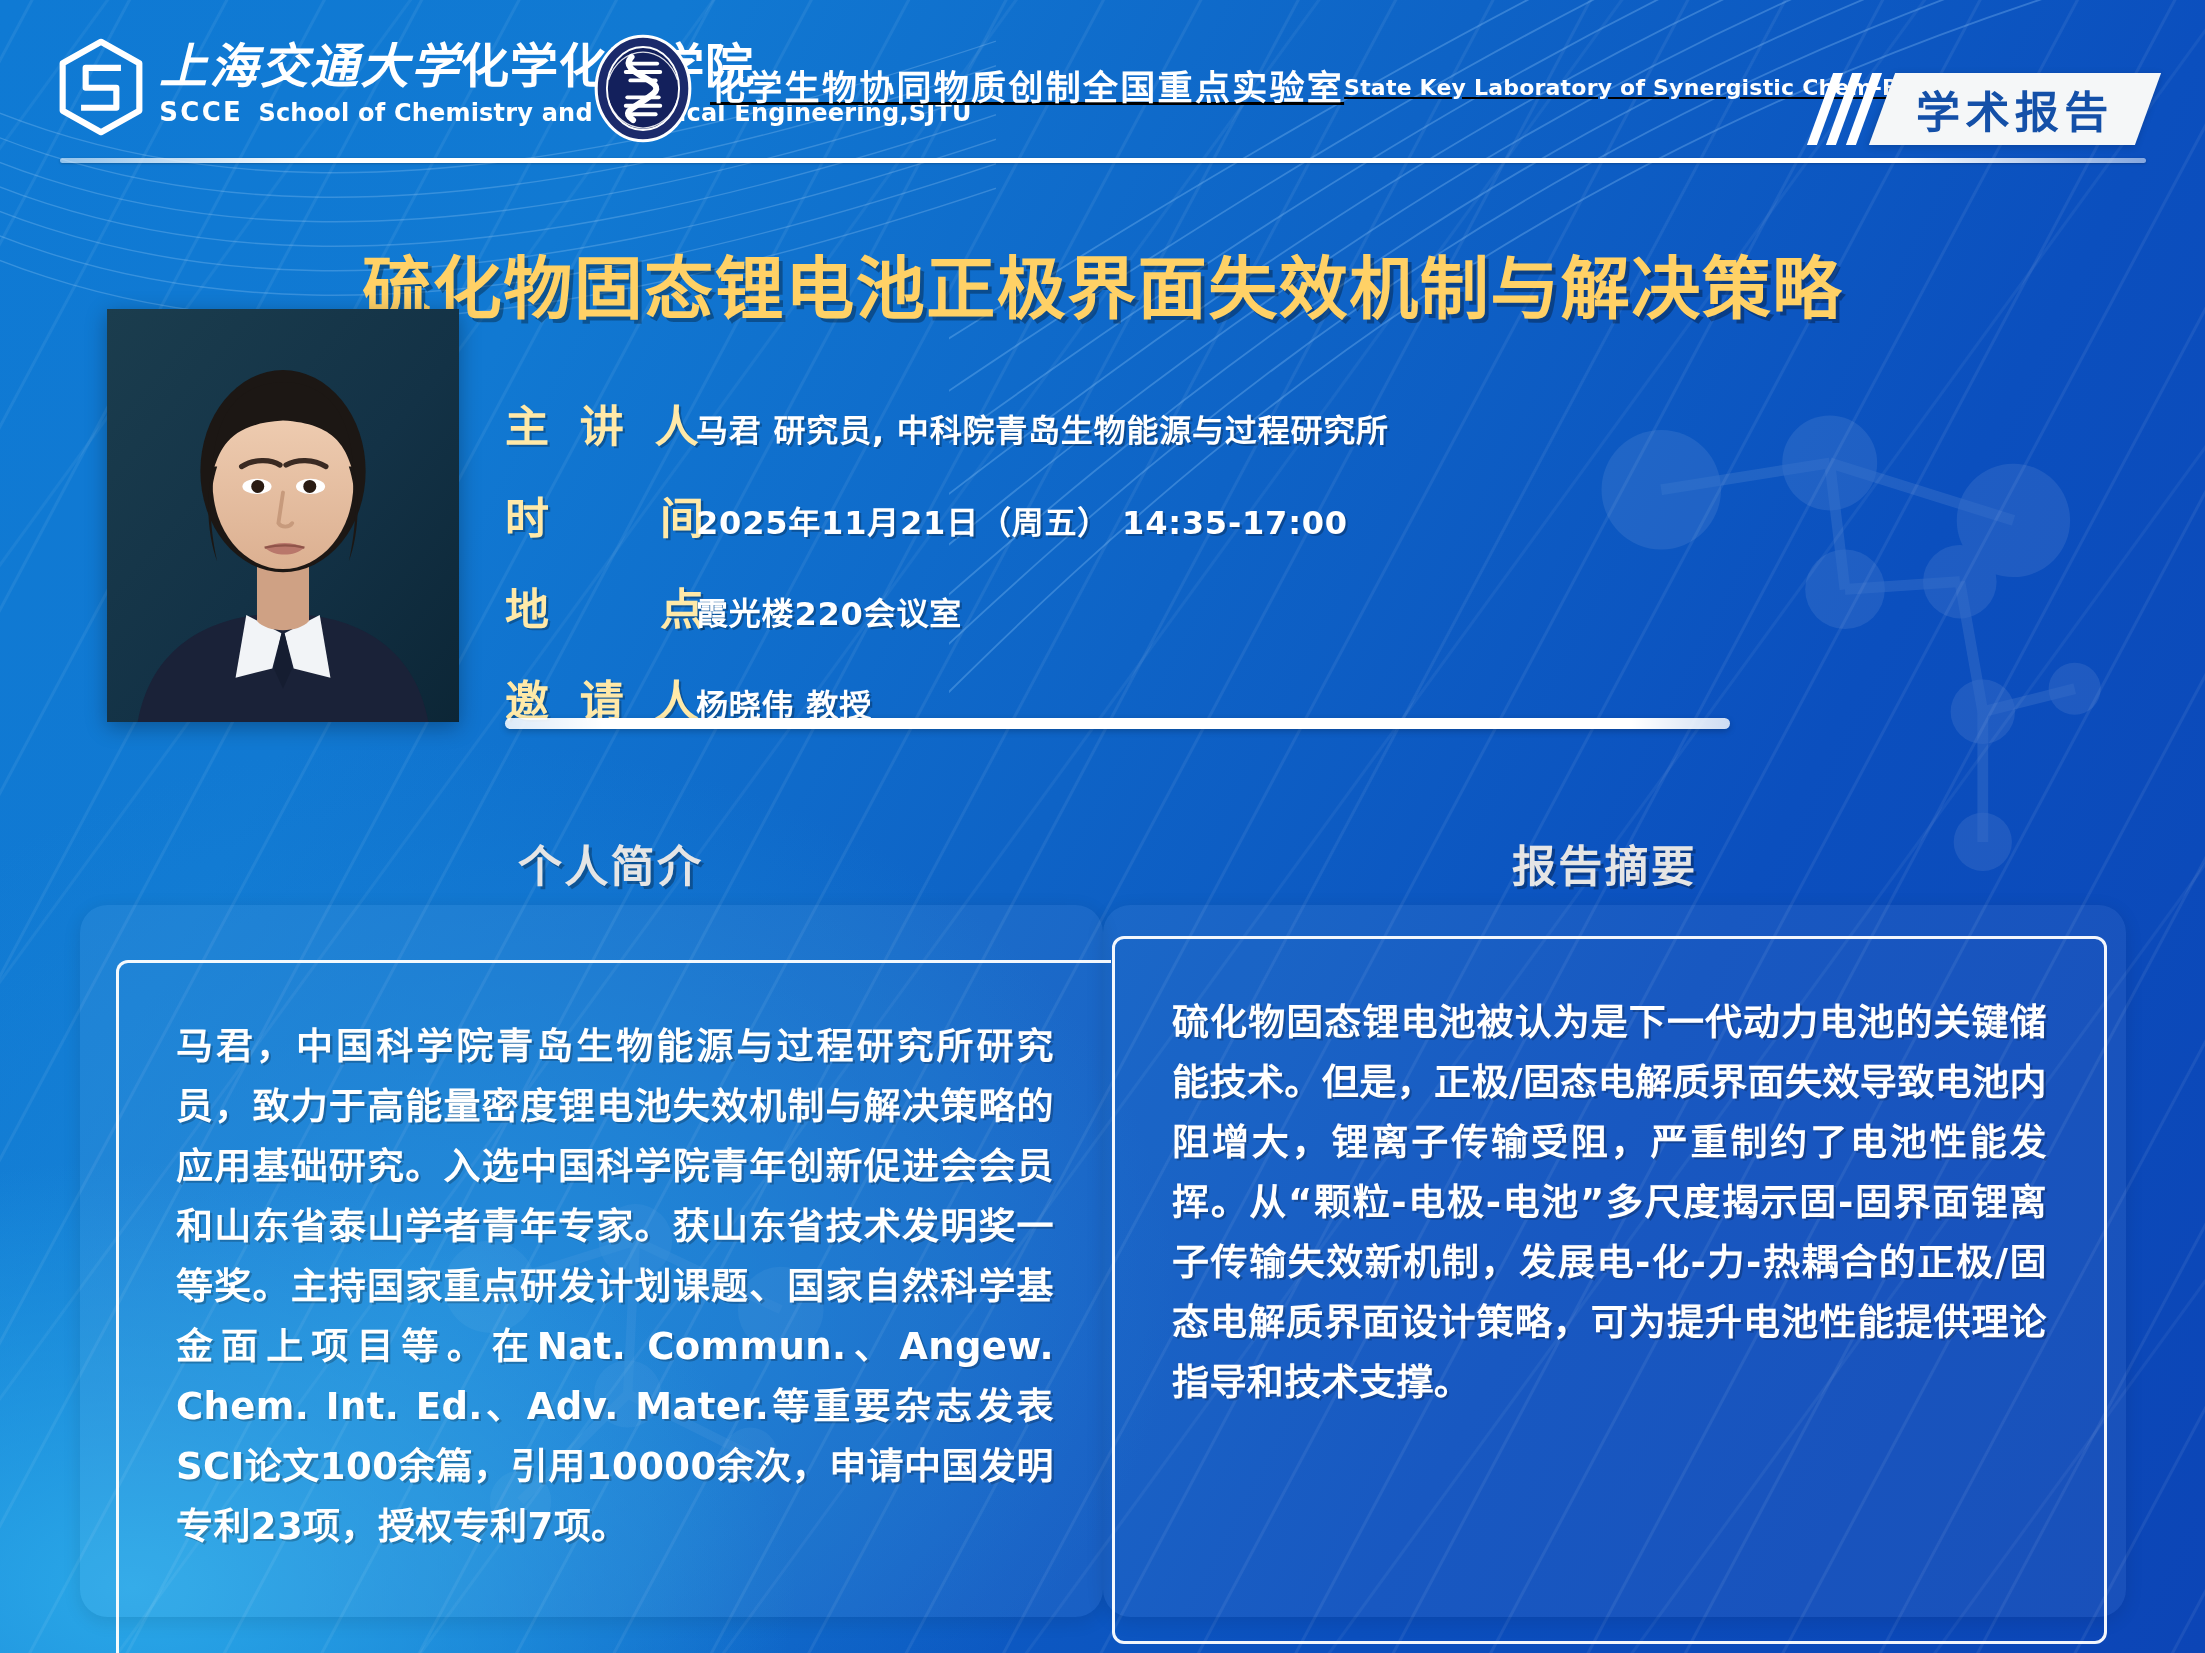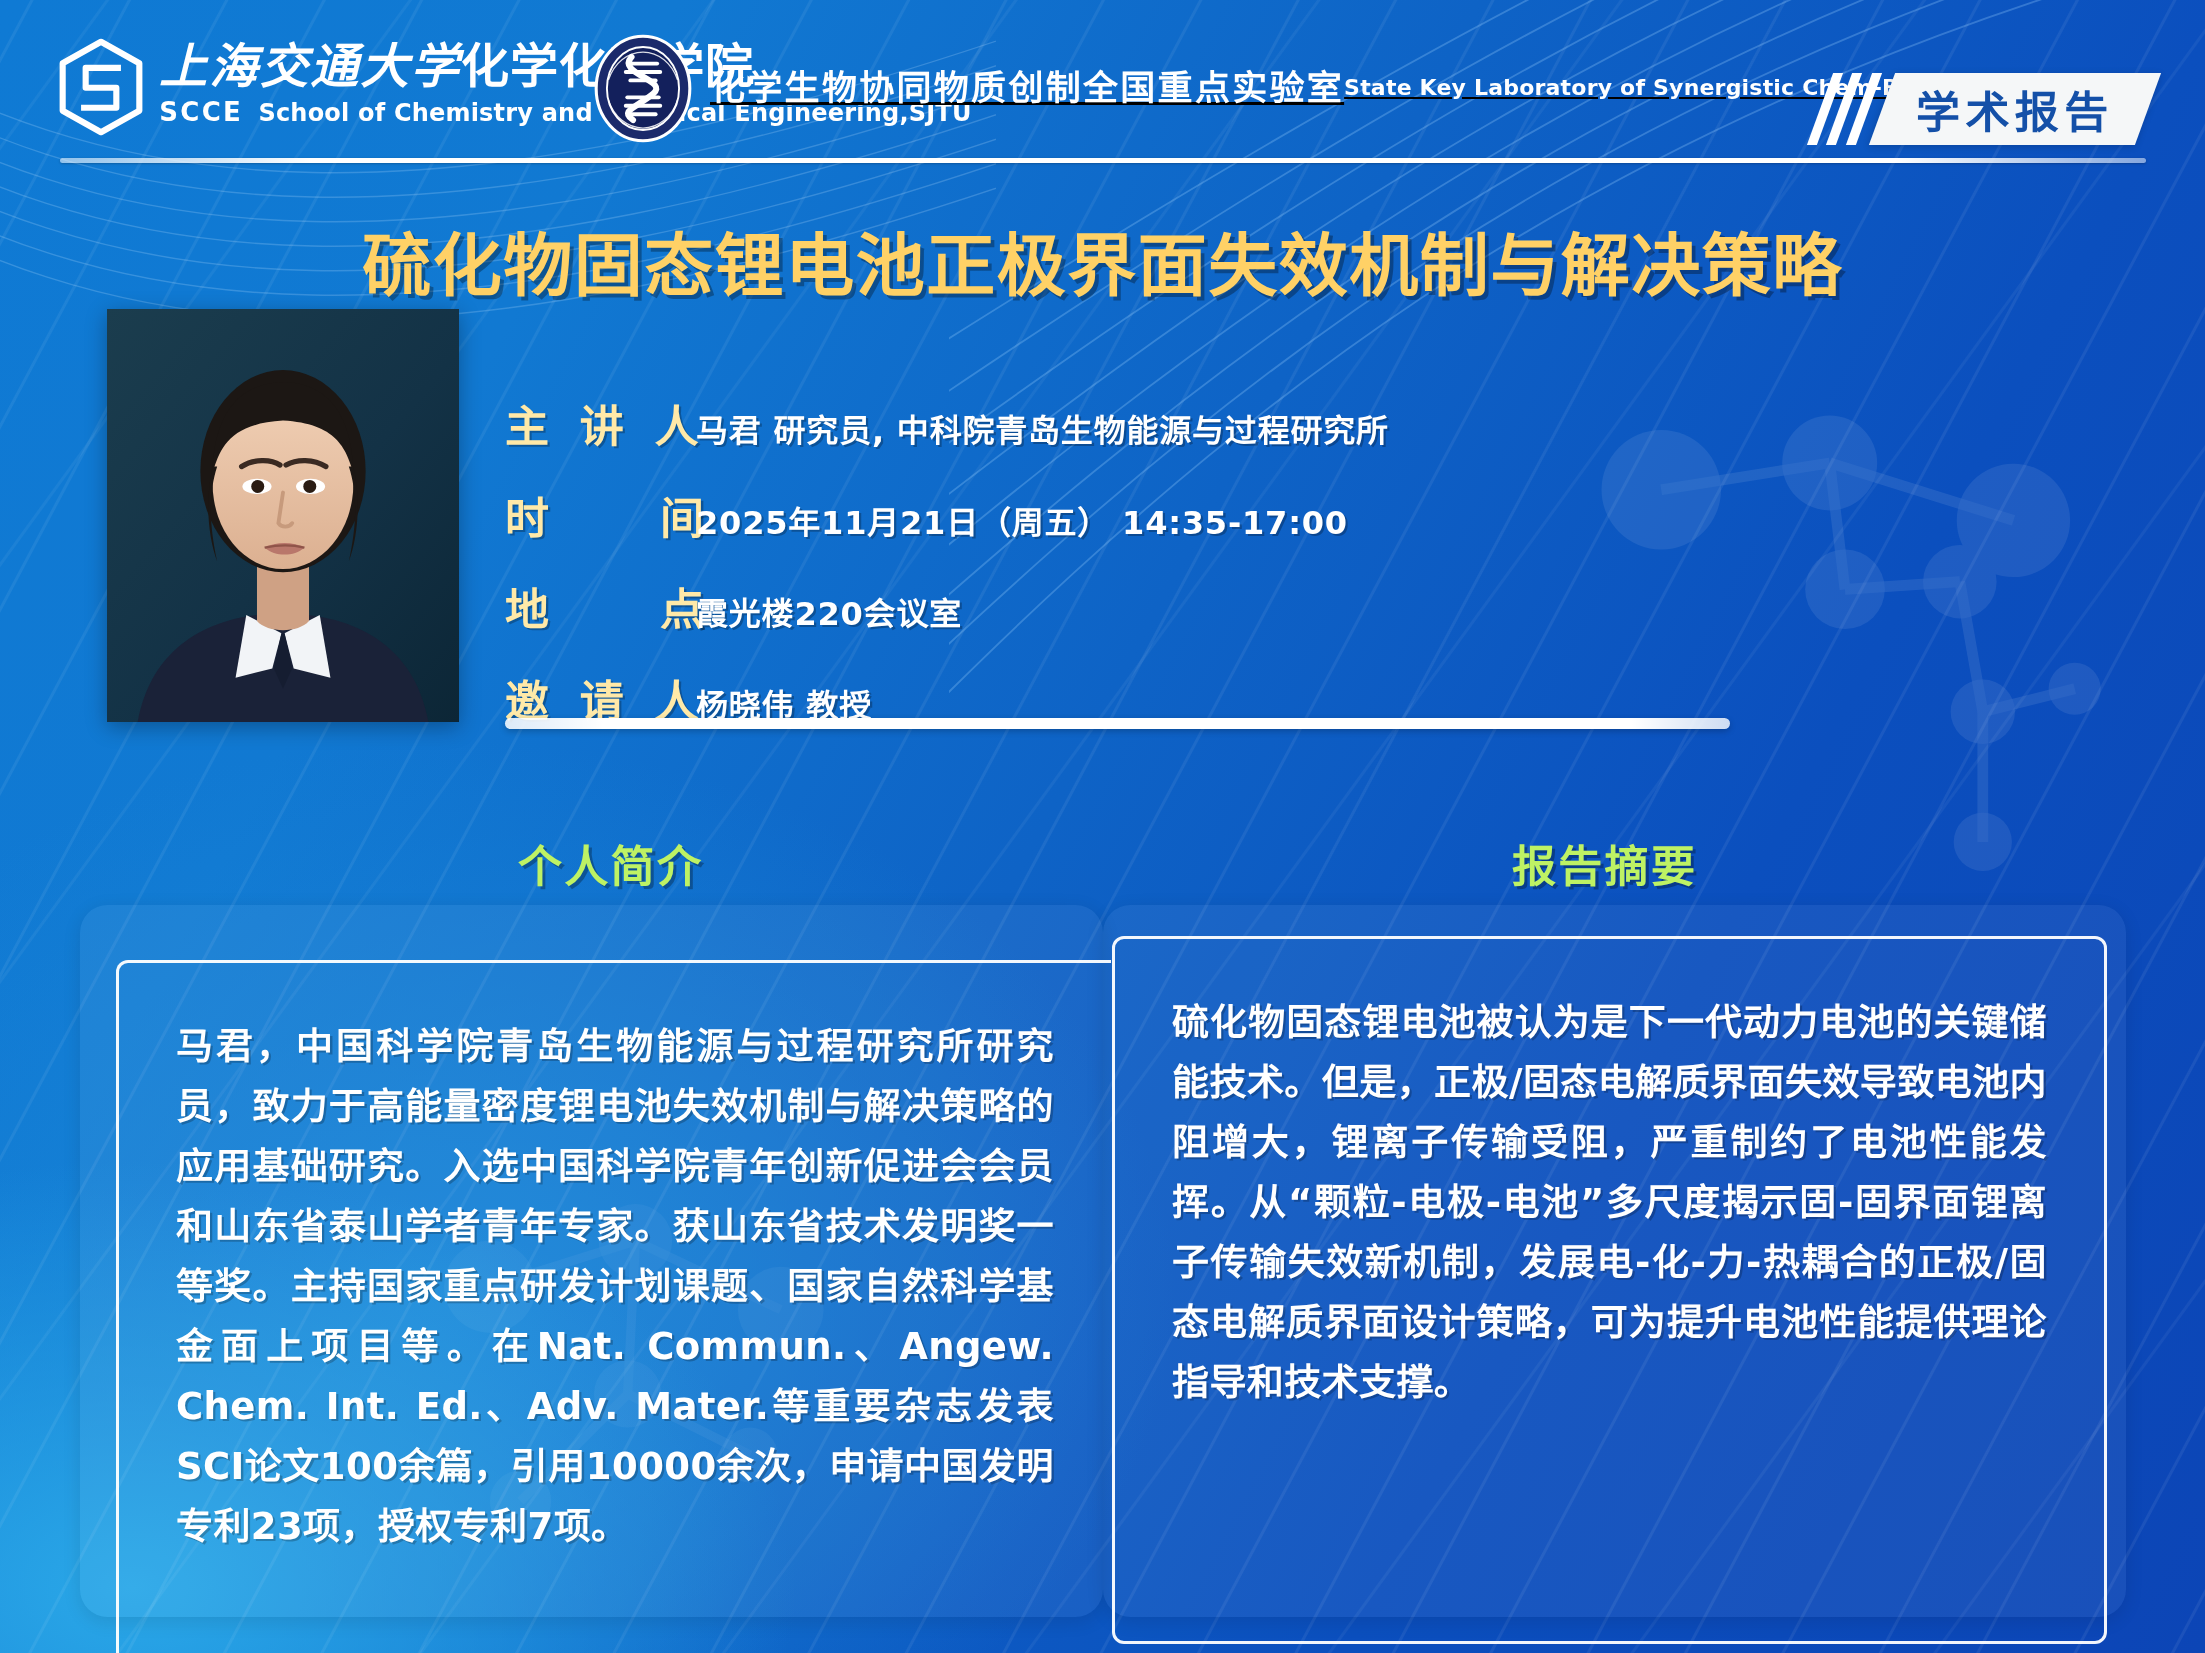--- a/index.html
+++ b/index.html
@@ -92,21 +92,21 @@
     padding:0 34px; box-shadow:0 1.5px 7.7px rgba(0,0,0,.18);
   }
   .badge-panel span{
     transform:skewX(20deg);
     font-size:44px; font-weight:700; color:#1450a8; letter-spacing:5.4px;
     white-space:nowrap;
   }
 
   
   .title{
-    position:absolute; top:210px; left:0; width:2205px; text-align:center; z-index:6;
+    position:absolute; top:233px; left:0; width:2205px; text-align:center; z-index:6;
     font-size:69px; font-weight:700; color:#ffd166; letter-spacing:1.5px;
     text-shadow:3.8px 3.8px 0 rgba(0,0,0,.30);
     white-space:nowrap;
   }
 
   
   .portrait{
     position:absolute; left:107px; top:309px; width:352px; height:413px; z-index:6;
     background:linear-gradient(160deg,#183a4a 0%,#123447 40%,#0d2b3c 100%);
     overflow:hidden; box-shadow:0 4.6px 20px rgba(0,0,0,.3);
@@ -128,21 +128,21 @@
   .divider{
     position:absolute; left:505px; top:718px; width:1225px; height:10.7px; z-index:6;
     background:linear-gradient(90deg,rgba(255,255,255,.85),#ffffff 8%,#ffffff 92%,rgba(255,255,255,.8));
     border-radius:6.1px;
     box-shadow:0 2.3px 6.1px rgba(0,0,0,.22);
   }
 
   
   .sec-head{
     position:absolute; z-index:7;
-    font-size:44px; font-weight:700; color:#bef264; letter-spacing:2.3px;
+    font-size:44px; font-weight:700; color:#e5e5e5; letter-spacing:2.3px;
     text-shadow:3.1px 3.1px 0 rgba(0,0,0,.28);
     white-space:nowrap;
   }
   .sec-head.left{ left:518px; top:831px; }
   .sec-head.right{ left:1512px; top:831px; }
 
   
   .panel-outer{
     position:absolute; z-index:5;
     background:rgba(255,255,255,0.055);

